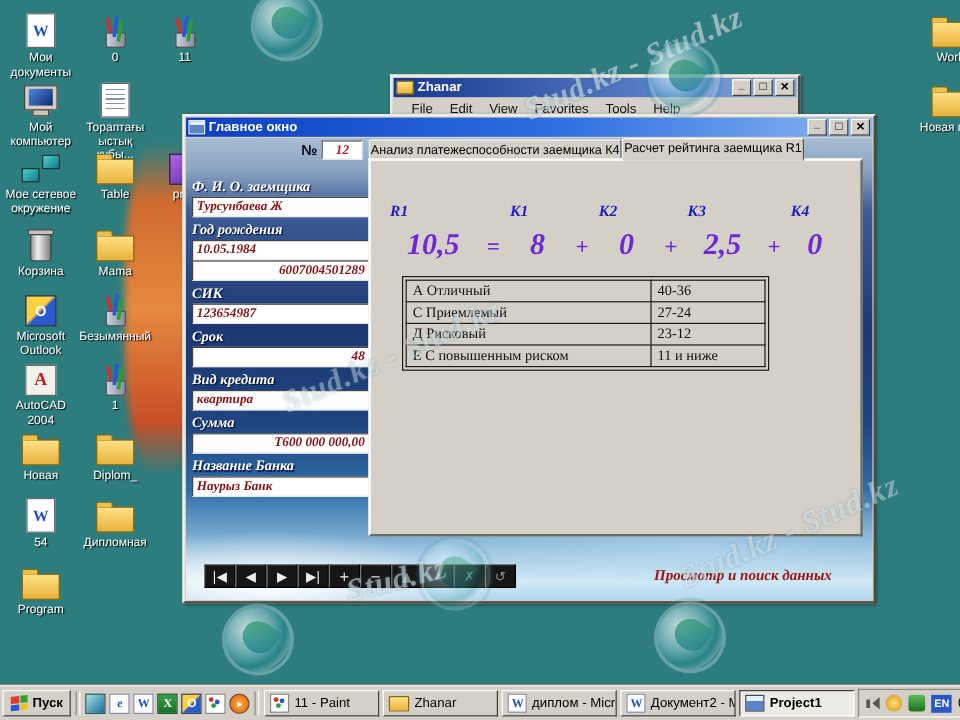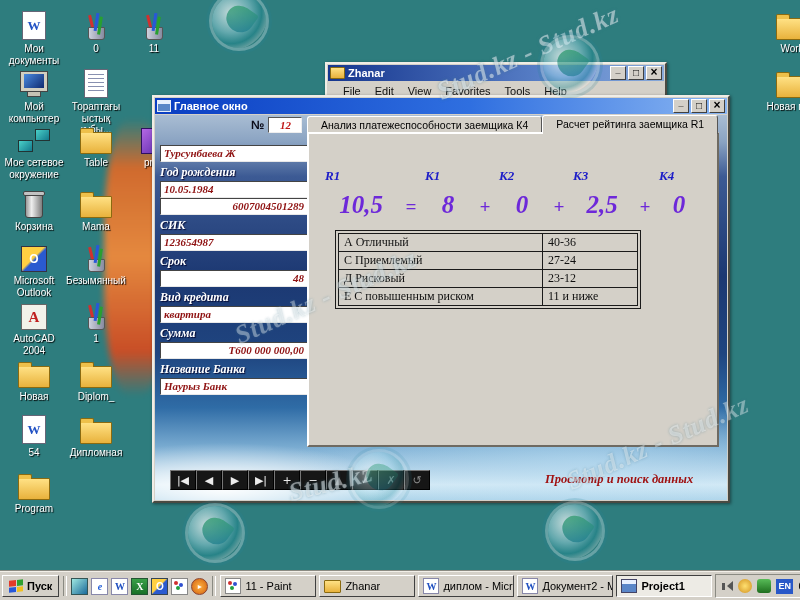--- a/index.html
+++ b/index.html
@@ -58,21 +58,21 @@
   
   .client{position:absolute;left:1px;right:1px;top:18px;bottom:1px;
     background:
       radial-gradient(ellipse 260px 70px at 12% 97%,rgba(255,255,255,.95),rgba(255,255,255,0) 65%),
       radial-gradient(ellipse 420px 90px at 75% 90%,rgba(190,225,245,.55),rgba(190,225,245,0) 70%),
       linear-gradient(180deg,#a9bdd3 0%,#8aa3c2 7%,#3c5a94 16%,#1c3872 42%,#1f4580 62%,#2f6ca6 76%,#7fb0d4 87%,#d7ebf6 96%,#aed4ea 100%)}
   .no-group{position:absolute;left:96px;top:2px;display:flex;gap:4px;align-items:center}
   .no-label{font:bold 12px "Liberation Sans",sans-serif;color:#0a0a18}
   .no-box{width:32px;height:13px;background:#fff;border:1px solid;border-color:#555 #eee #eee #555;font:bold italic 11px "Liberation Serif",serif;color:#c01818;text-align:center;padding-top:1px}
   .tabs{position:absolute;left:152px;top:0;display:flex;align-items:flex-end}
-  .tab{background:#d4d0c8;border:1px solid;border-color:#fff #555 #b8b4ac #fff;border-radius:3px 3px 0 0;font-size:10.5px;color:#000;padding:2px 13px 2px;cursor:pointer;white-space:nowrap}
+  .tab{background:#d4d0c8;border:1px solid;border-color:#fff #555 #b8b4ac #fff;border-radius:3px 3px 0 0;font-size:10.5px;color:#000;padding:2px 1px 2px;cursor:pointer;white-space:nowrap}
   .tab.active{position:relative;z-index:3;padding-bottom:4px;border-bottom:none}
   .form{position:absolute;left:5px;top:30px;width:148px}
   .flabel{font:bold italic 12px "Liberation Serif",serif;color:#fff;text-shadow:1px 1px 1px rgba(0,0,40,.85);margin:3px 0 1px}
   .fval{background:#fff;border:1px solid;border-color:#444 #e8e8e8 #e8e8e8 #444;height:13px;padding:1px 3px;font:bold italic 11px "Liberation Serif",serif;color:#8f1212;overflow:hidden;white-space:nowrap;cursor:text}
   .fval.r{text-align:right}
   .panel{position:absolute;left:152px;top:17px;width:408px;height:311px;background:#d4d0c8;border:2px solid;border-color:#fff #6e6a62 #6e6a62 #fff;z-index:2}
   .eq{display:grid;grid-template-columns:72px 28px 46px 28px 46px 28px 58px 28px 40px;margin:34px 0 0 16px;row-gap:8px}
   .eqh{font:bold italic 13px "Liberation Serif",serif;color:#1c1cc8;}
   .eqv{font:bold italic 25px "Liberation Serif",serif;color:#6d28d9;text-align:center;line-height:1}
   .eqv.op{font-size:19px;padding-top:5px}
@@ -309,20 +309,21 @@
       <span class="no-label">№</span>
       <span class="no-box">12</span>
     </div>
 
     <div class="tabs">
       <div class="tab">Анализ платежеспособности заемщика К4</div>
       <div class="tab active">Расчет рейтинга заемщика R1</div>
     </div>
 
     <div class="form">
+      <div class="flabel">Ф. И. О. заемщика</div>
       <div class="fval">Турсунбаева Ж</div>
       <div class="flabel">Год рождения</div>
       <div class="fval">10.05.1984</div>
       <div class="fval r">6007004501289</div>
       <div class="flabel">СИК</div>
       <div class="fval">123654987</div>
       <div class="flabel">Срок</div>
       <div class="fval r">48</div>
       <div class="flabel">Вид кредита</div>
       <div class="fval">квартира</div>

